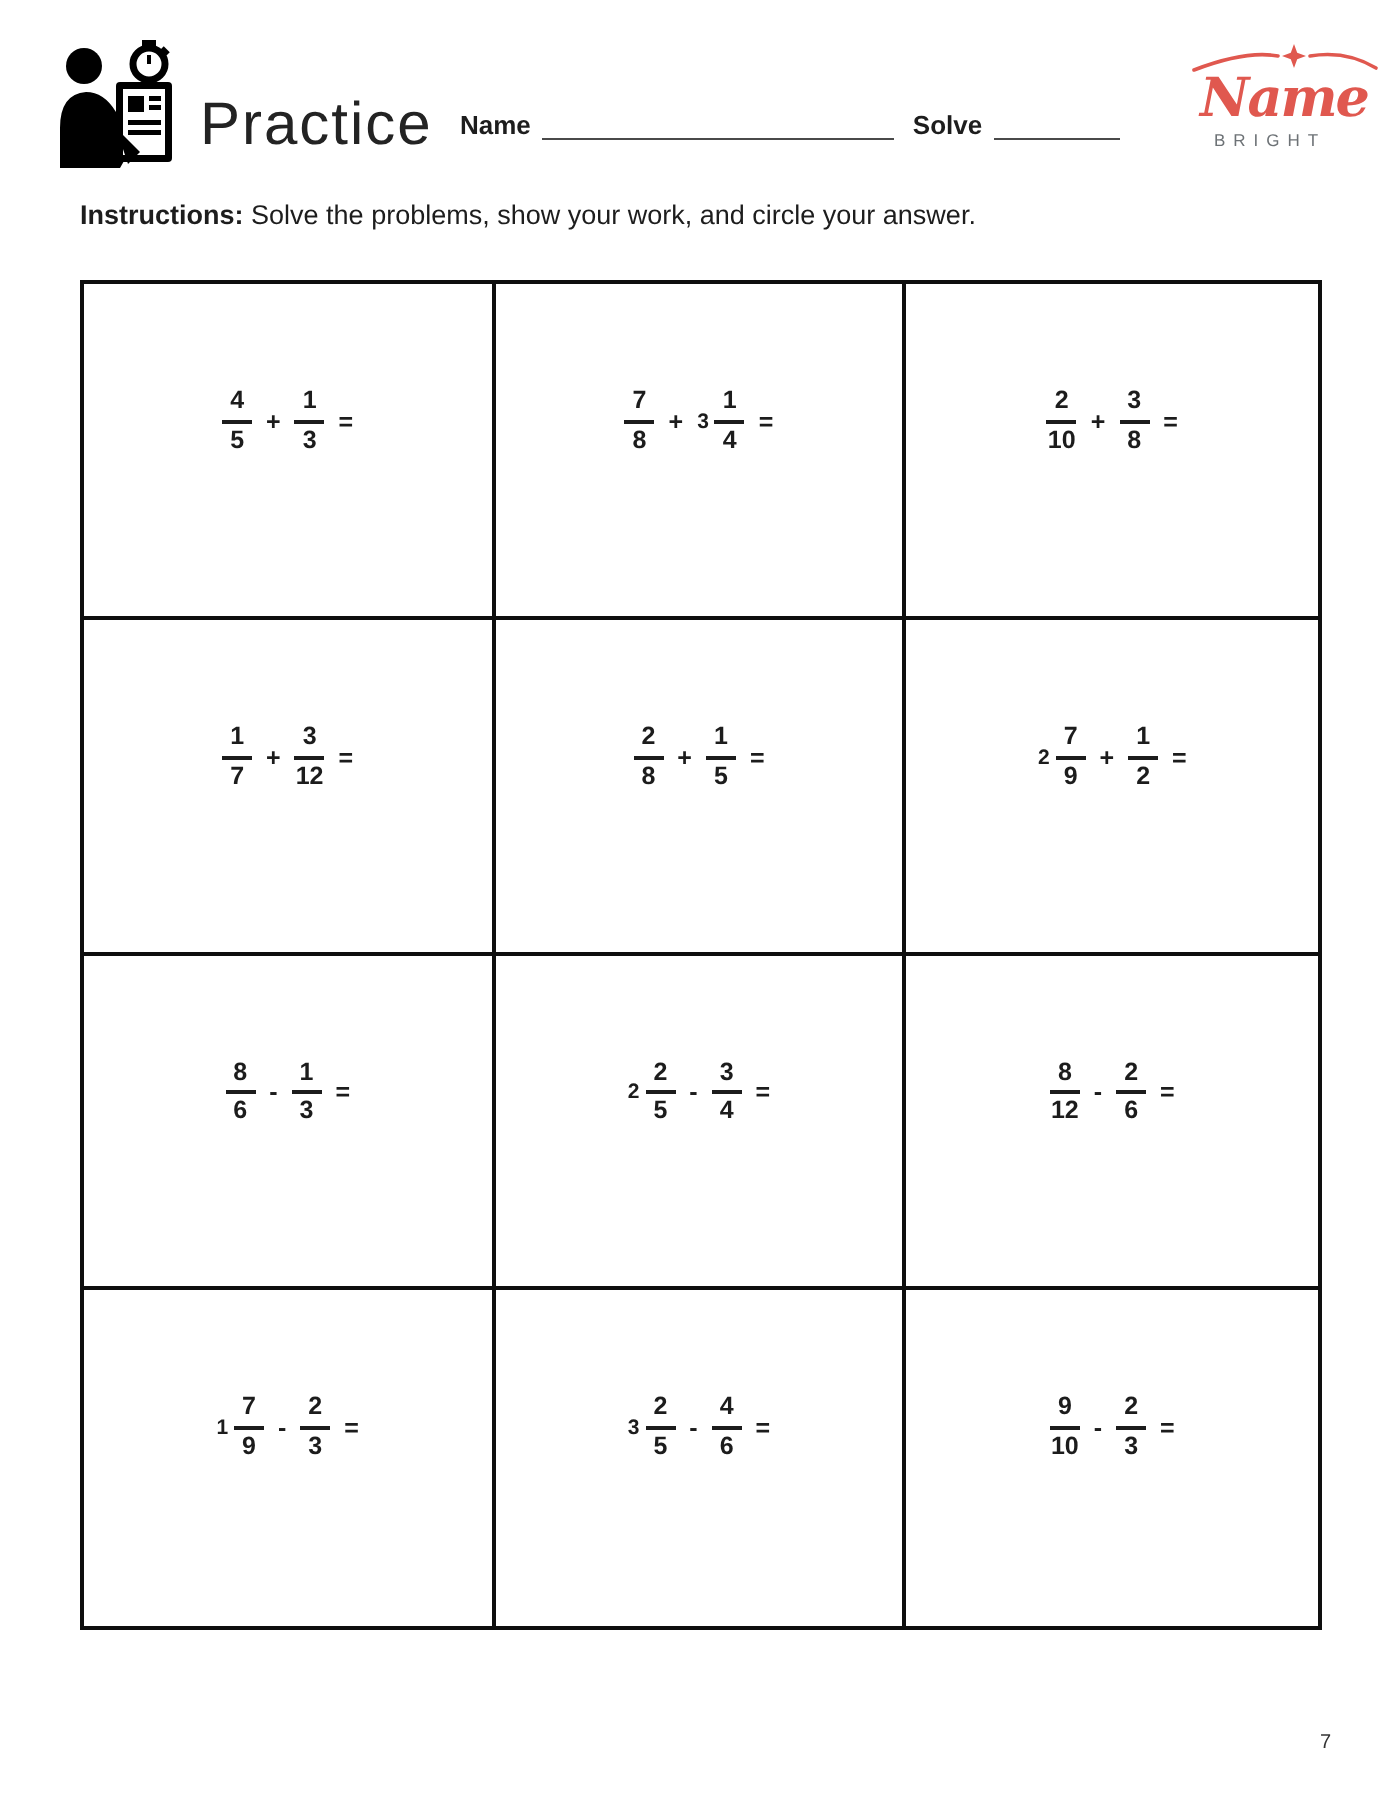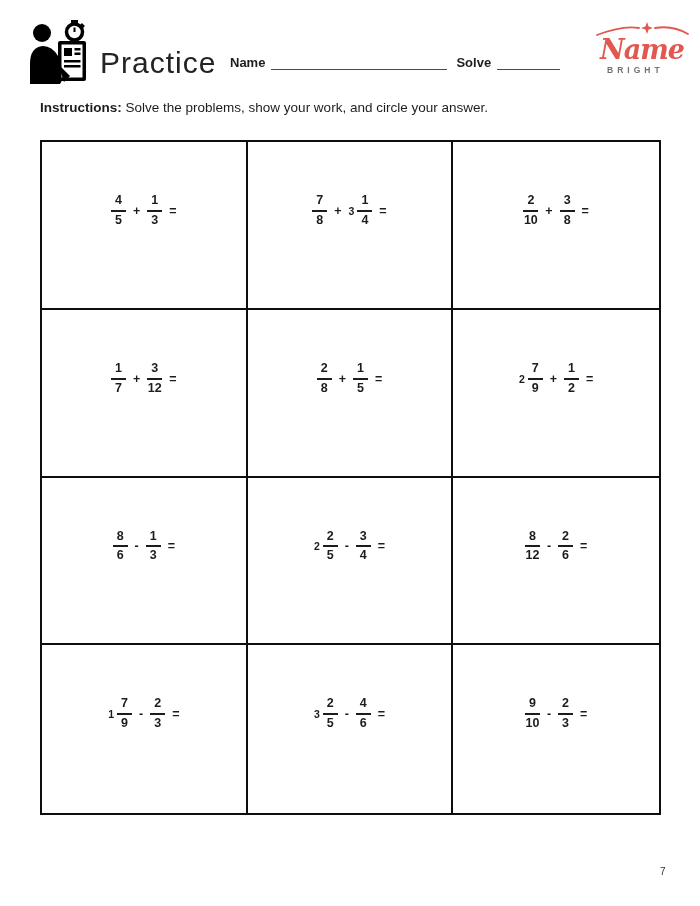--- a/index.html
+++ b/index.html
@@ -25,21 +25,21 @@
   .date-line { width:63px; margin-left:6px; }
 
   
   .logo { position:absolute; left:593px; top:22px; width:98px; text-align:center; }
   .logo-spark { display:block; margin:0 auto; }
   .logo-word {
     font-family:"DejaVu Serif", serif; font-style:italic; font-weight:bold;
     font-size:27px; line-height:0.95; letter-spacing:-1px;
   }
   .logo-sub {
-    font-size:8.5px; font-weight:bold; letter-spacing:4px; margin-top:2px;
+    font-size:8.5px; font-weight:normal; letter-spacing:4px; margin-top:2px;
     padding-left:14px; text-align:left;
   }
 
   
   .instructions { position:absolute; left:40px; top:100px; font-size:13.5px; color:#1d1d1d; }
   .instructions .lbl { font-weight:bold; }
 
   
   .grid {
     position:absolute; left:40px; top:140px; width:621px; height:675px;

